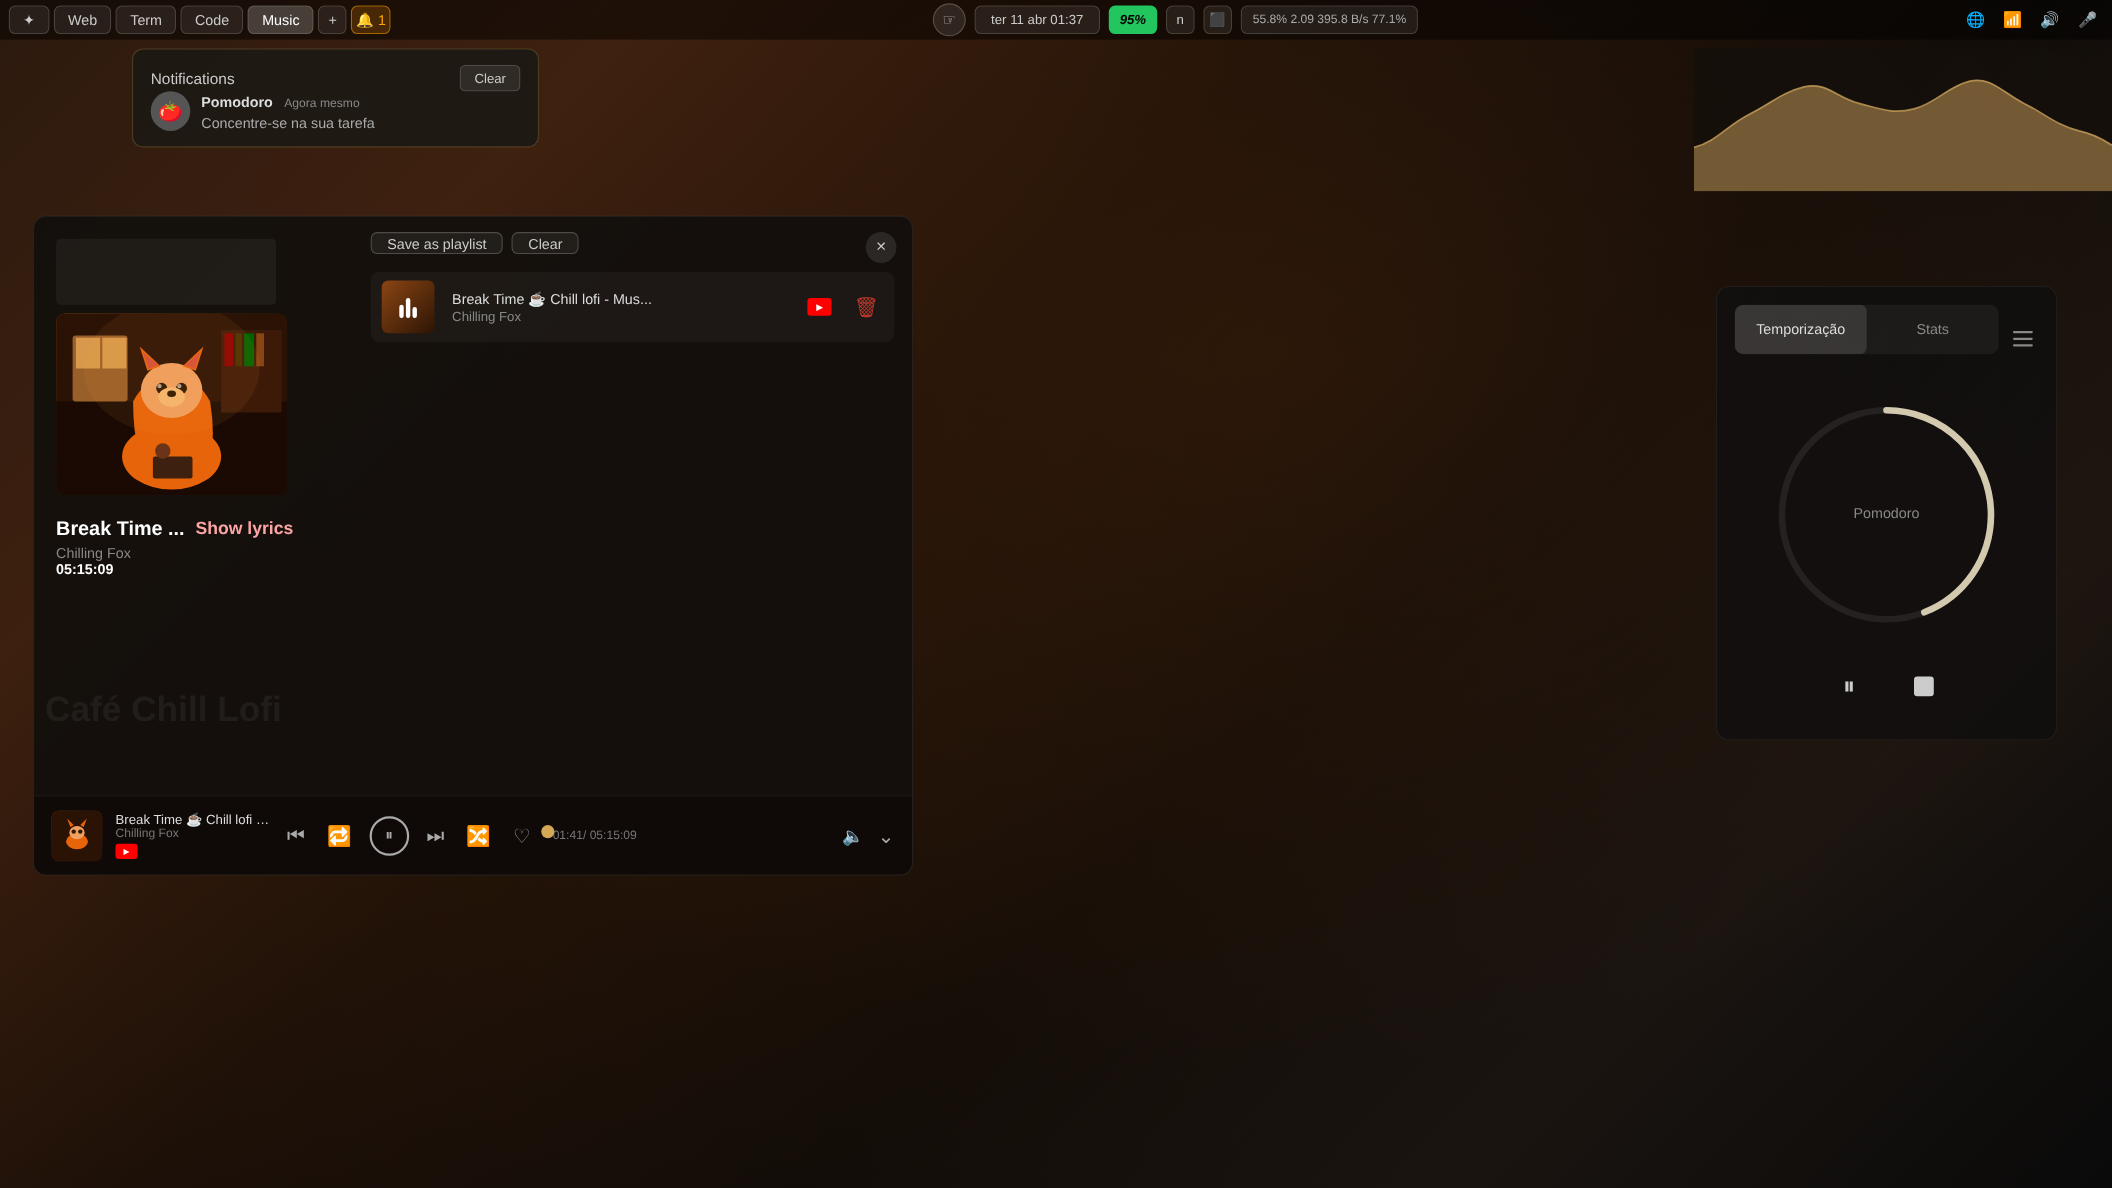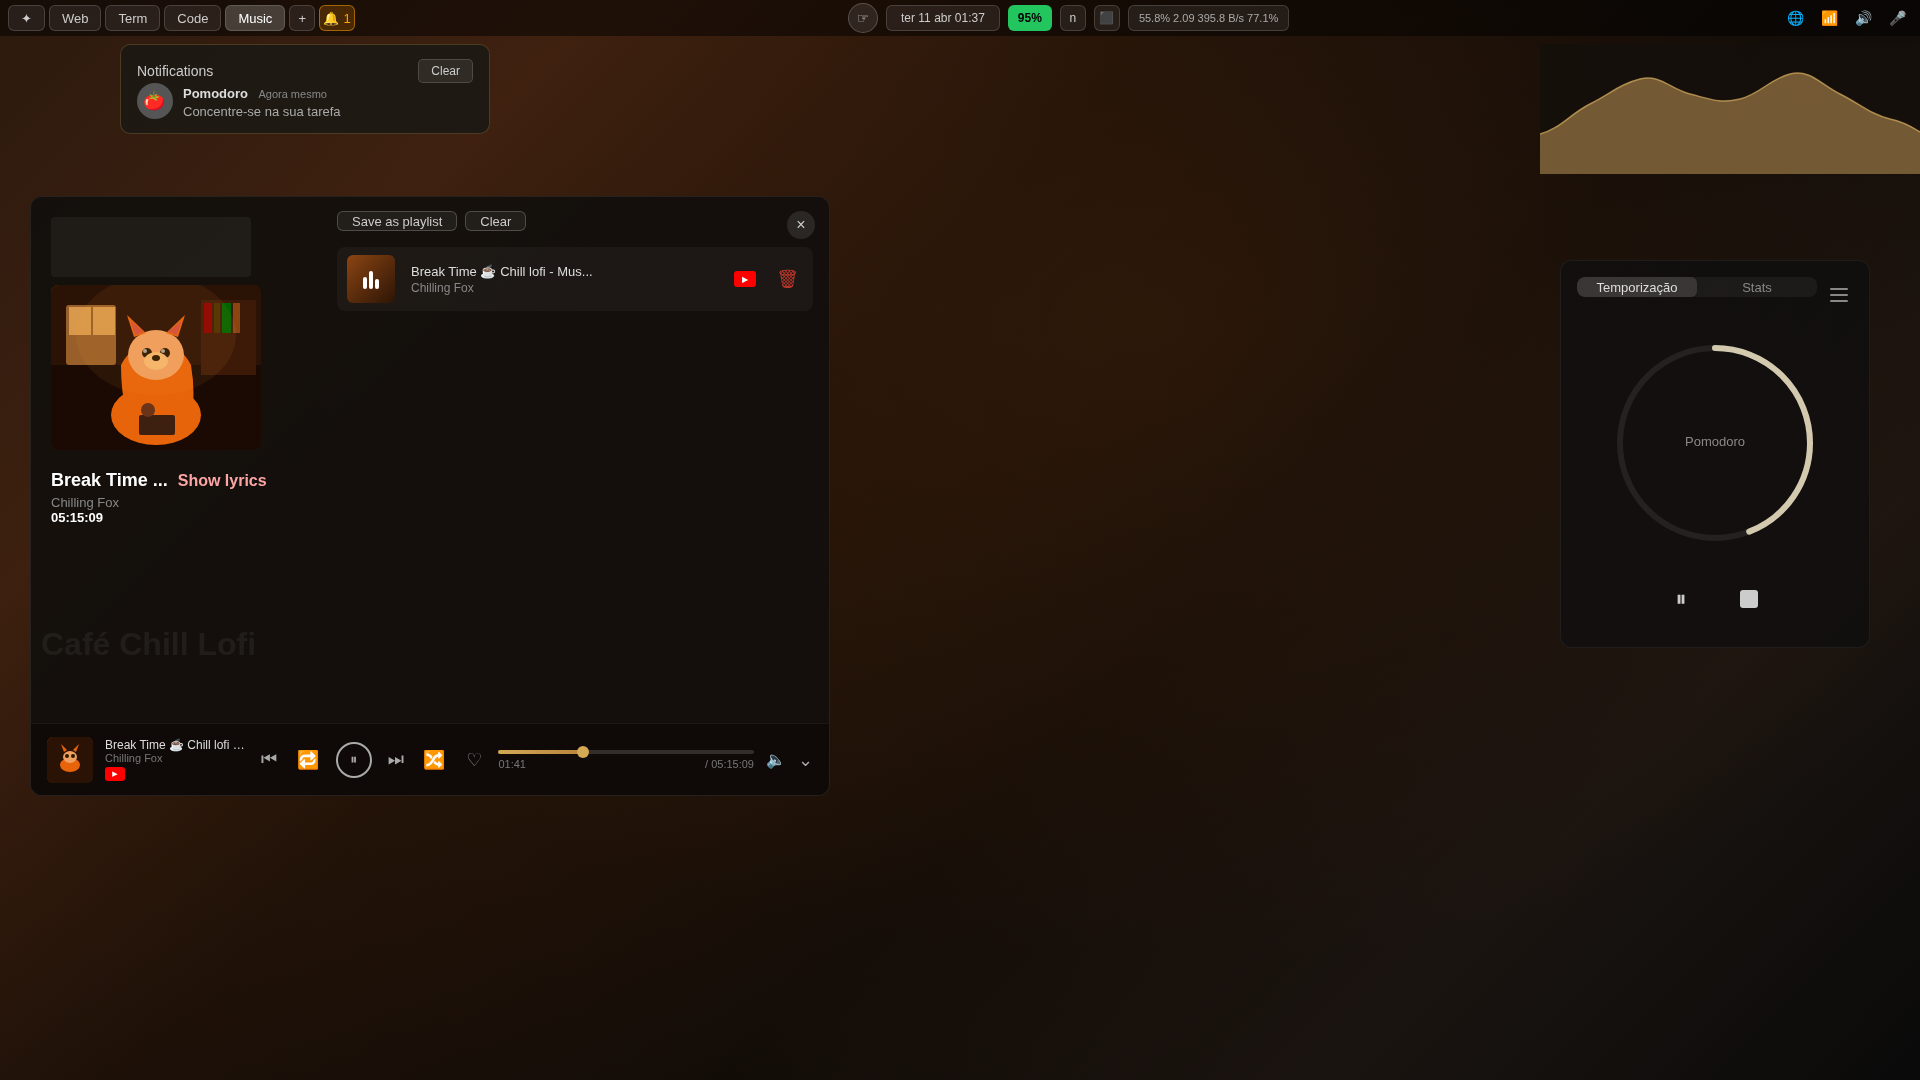--- a/index.html
+++ b/index.html
@@ -110,20 +110,21 @@
     .battery-box {
       height: 26px;
       padding: 0 10px;
       border-radius: 6px;
       background: #22c55e;
       color: #000;
       font-size: 12px;
       font-weight: bold;
       display: flex;
       align-items: center;
+      font-style: italic;
     }
     .n-box {
       height: 26px;
       width: 26px;
       border-radius: 6px;
       border: 1px solid rgba(255,255,255,0.15);
       background: rgba(255,255,255,0.08);
       color: #ccc;
       font-size: 12px;
       display: flex;
@@ -497,21 +498,21 @@
       height: 36px;
       border-radius: 50%;
       border: 2px solid #aaa;
       justify-content: center;
       font-size: 14px;
     }
     .ctrl-btn.heart { color: #888; }
     .progress-area {
       flex: 1;
       display: flex;
-      flex-direction: column;
+      flex-direction: row;
       gap: 4px;
     }
     .progress-bar-wrap {
       position: relative;
       height: 4px;
       background: rgba(255,255,255,0.15);
       border-radius: 2px;
       cursor: pointer;
     }
     .progress-fill {
@@ -563,21 +564,21 @@
     .pomo-tabs {
       display: flex;
       gap: 0;
       background: rgba(255,255,255,0.05);
       border-radius: 8px;
       overflow: hidden;
       margin-bottom: 16px;
     }
     .pomo-tab {
       flex: 1;
-      height: 20px;
+      height: 45px;
       display: flex;
       align-items: center;
       justify-content: center;
       color: #888;
       font-size: 13px;
       cursor: pointer;
       border-radius: 6px;
     }
     .pomo-tab.active {
       background: rgba(255,255,255,0.12);

